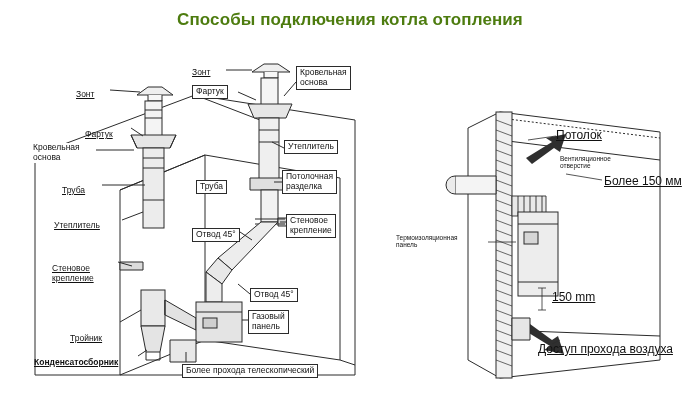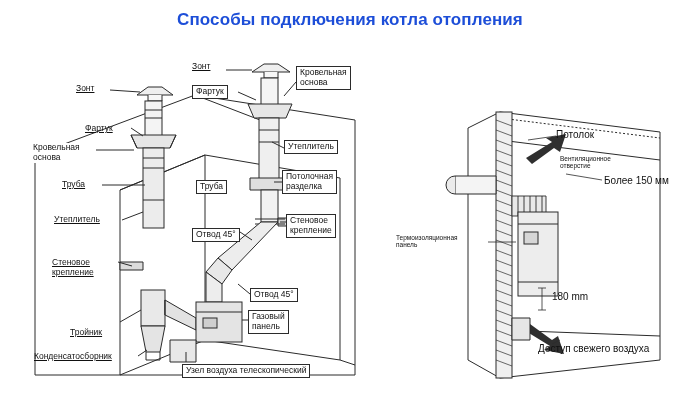--- a/index.html
+++ b/index.html
@@ -16,21 +16,21 @@
     font-family: "Liberation Sans", sans-serif;
   }
   #title {
     position: absolute;
     left: 0;
     top: 10px;
     width: 700px;
     text-align: center;
     font-size: 17px;
     font-weight: bold;
-    color: #1d4ed8;
+    color: #4d7c0f;
     letter-spacing: 0.1px;
   }
   svg.layer {
     position: absolute;
     left: 0;
     top: 0;
     width: 700px;
     height: 400px;
   }
   .lbl {
@@ -40,30 +40,32 @@
     line-height: 1.15;
     white-space: pre-line;
   }
   .lbl.boxed {
     border: 1px solid #2b2b2b;
     background: #ffffff;
     padding: 1px 3px;
   }
   .lbl.und {
     text-decoration: underline;
+    margin-top: 6px;
   }
   .lbl.plain {
     background: #ffffff;
     padding: 0 1px;
   }
   .lbl.tiny {
     font-size: 6.5px;
   }
   .lbl.small {
-    font-size: 10px;
+    font-size: 12px;
+    text-decoration: underline;
   }
 </style>
 </head>
 <body>
 
 <div id="page">
 
   <div id="title">Способы подключения котла отопления</div>
 
   <svg class="layer" viewBox="0 0 700 400" xmlns="http://www.w3.org/2000/svg">
@@ -223,28 +225,28 @@
     <div class="lbl und" style="left:54px;top:215px;">Утеплитель</div>
     <div class="lbl boxed" style="left:286px;top:214px;">Стеновое
 крепление</div>
     <div class="lbl boxed" style="left:192px;top:228px;">Отвод 45°</div>
     <div class="lbl und" style="left:52px;top:258px;">Стеновое
 крепление</div>
     <div class="lbl boxed" style="left:250px;top:288px;">Отвод 45°</div>
     <div class="lbl boxed" style="left:248px;top:310px;">Газовый
 панель</div>
     <div class="lbl und" style="left:70px;top:328px;">Тройник</div>
-    <div class="lbl und" style="left:34px;top:352px;">Конденсатосборник</div>
-    <div class="lbl boxed" style="left:182px;top:364px;">Узел воздуха телескопический</div>
+    <div class="lbl und" style="left:34px;top:352px;font-weight:bold;">Конденсатосборник</div>
+    <div class="lbl boxed" style="left:182px;top:364px;">Более прохода телескопический</div>
   </div>
 
   <div>
     <div class="lbl small" style="left:556px;top:129px;">Потолок</div>
     <div class="lbl tiny" style="left:560px;top:155px;width:48px;">Вентиляционное
 отверстие</div>
     <div class="lbl small" style="left:604px;top:175px;text-align:center;">Более 150 мм</div>
     <div class="lbl tiny" style="left:396px;top:234px;width:92px;">Термоизоляционная
 панель</div>
-    <div class="lbl small" style="left:552px;top:291px;">180 mm</div>
-    <div class="lbl small" style="left:538px;top:343px;">Доступ свежего воздуха</div>
+    <div class="lbl small" style="left:552px;top:291px;">150 mm</div>
+    <div class="lbl small" style="left:538px;top:343px;">Доступ прохода воздуха</div>
   </div>
 
 </div>
 
 </body></html>

